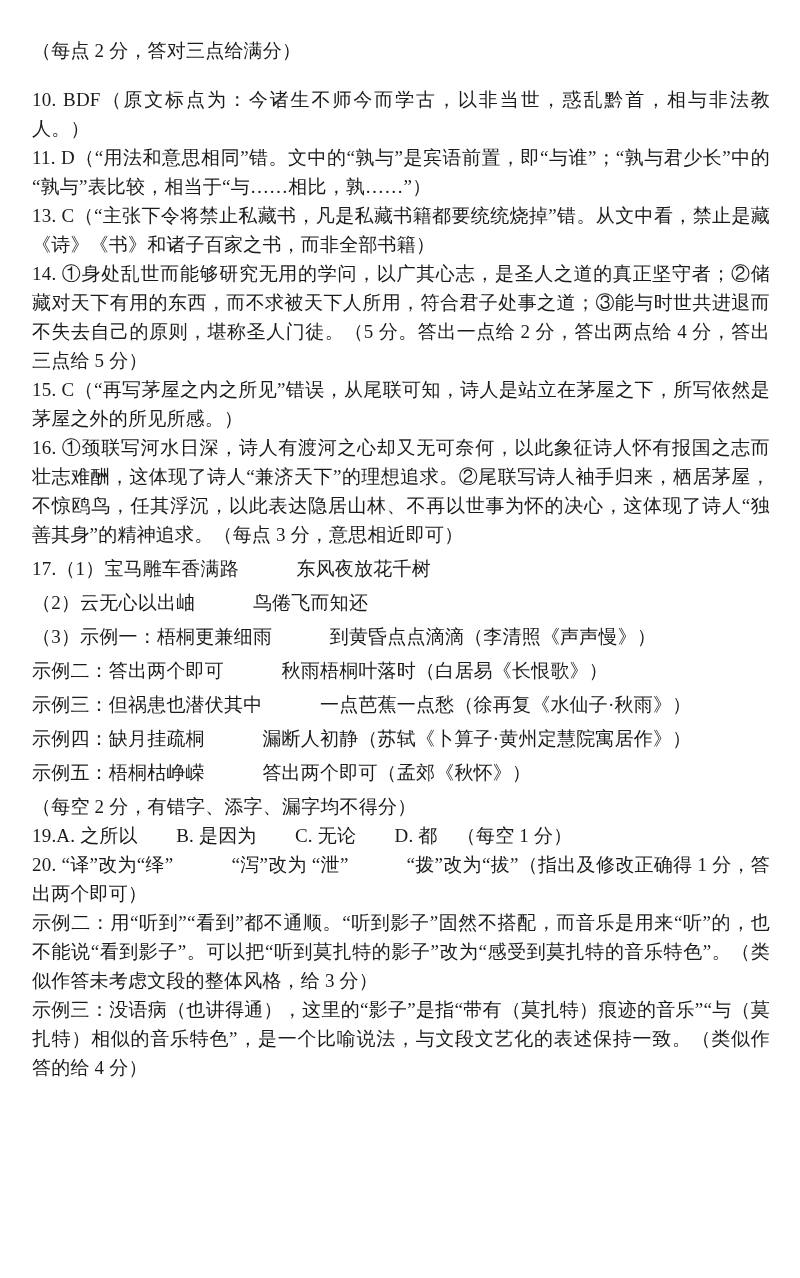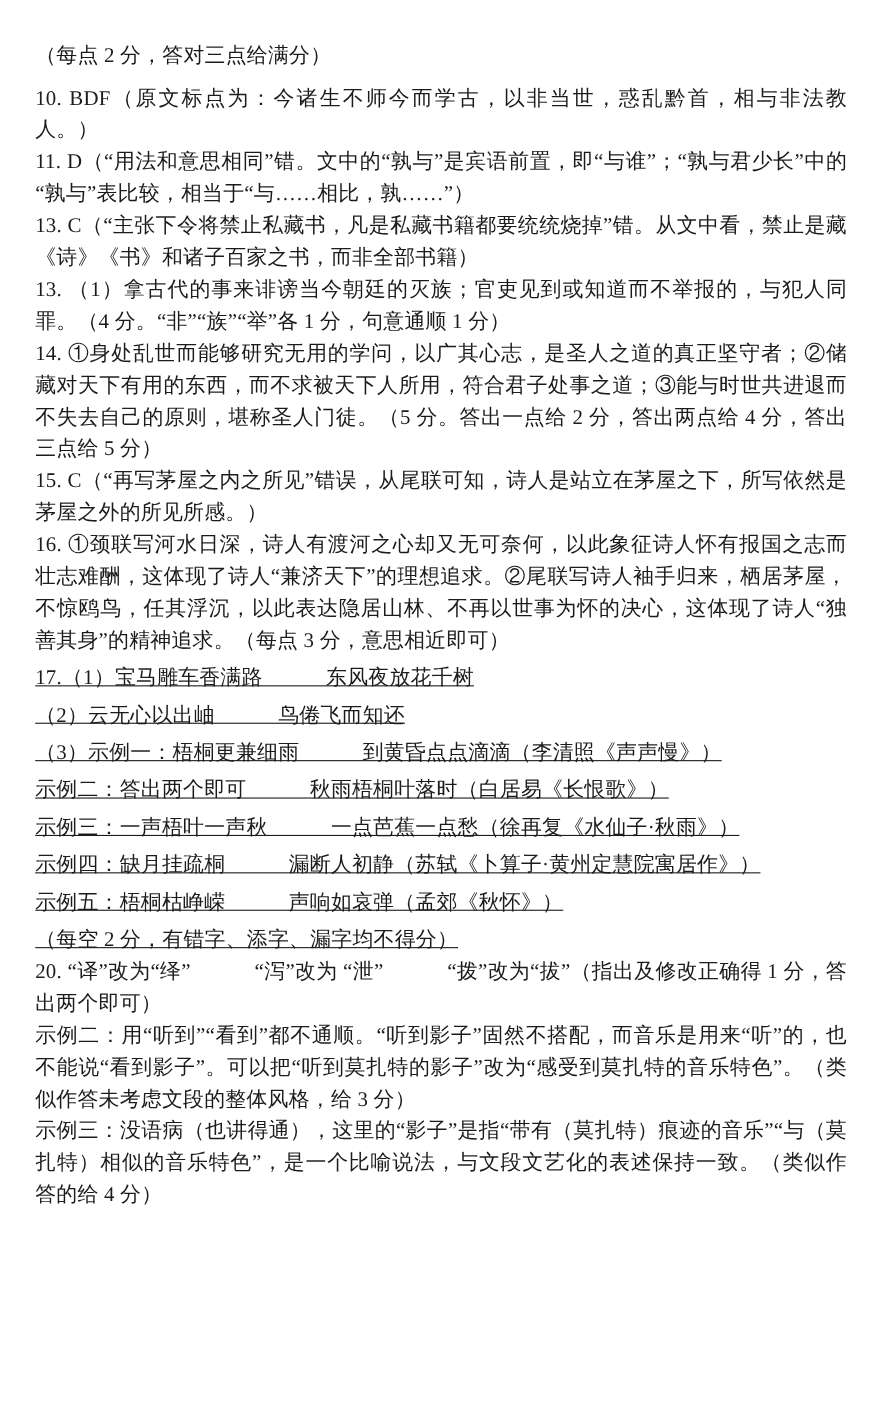--- a/index.html
+++ b/index.html
@@ -19,45 +19,44 @@
     color: #1b1b1b;
     text-align: justify;
     letter-spacing: 0.2px;
   }
   p.line {
     margin: 0;
     padding: 0;
   }
   p.line.sp {
     margin-top: 5px;
-    text-decoration: underline;
   }
   p.line.first {
-    margin-bottom: 10px;
+    margin-bottom: 20px;
   }
 </style>
 </head>
 <body>
 
 <div class="page">
   <div>
     <p class="line first">（每点 2 分，答对三点给满分）</p>
     <p class="line">10. BDF（原文标点为：今诸生不师今而学古，以非当世，惑乱黔首，相与非法教人。）</p>
     <p class="line">11. D（“用法和意思相同”错。文中的“孰与”是宾语前置，即“与谁”；“孰与君少长”中的“孰与”表比较，相当于“与……相比，孰……”）</p>
     <p class="line">13. C（“主张下令将禁止私藏书，凡是私藏书籍都要统统烧掉”错。从文中看，禁止是藏《诗》《书》和诸子百家之书，而非全部书籍）</p>
-    <p class="line">13. （1）拿古代的事来诽谤当今朝廷的灭族；官吏见到或知道而不举报的，与犯人同罪。（4 分。“非”“族”“举”各 1 分，句意通顺 1 分）</p>
     <p class="line">14. ①身处乱世而能够研究无用的学问，以广其心志，是圣人之道的真正坚守者；②储藏对天下有用的东西，而不求被天下人所用，符合君子处事之道；③能与时世共进退而不失去自己的原则，堪称圣人门徒。（5 分。答出一点给 2 分，答出两点给 4 分，答出三点给 5 分）</p>
     <p class="line">15. C（“再写茅屋之内之所见”错误，从尾联可知，诗人是站立在茅屋之下，所写依然是茅屋之外的所见所感。）</p>
     <p class="line">16. ①颈联写河水日深，诗人有渡河之心却又无可奈何，以此象征诗人怀有报国之志而壮志难酬，这体现了诗人“兼济天下”的理想追求。②尾联写诗人袖手归来，栖居茅屋，不惊鸥鸟，任其浮沉，以此表达隐居山林、不再以世事为怀的决心，这体现了诗人“独善其身”的精神追求。（每点 3 分，意思相近即可）</p>
     <p class="line sp">17.（1）宝马雕车香满路　　　东风夜放花千树</p>
     <p class="line sp">（2）云无心以出岫　　　鸟倦飞而知还</p>
     <p class="line sp">（3）示例一：梧桐更兼细雨　　　到黄昏点点滴滴（李清照《声声慢》）</p>
     <p class="line sp">示例二：答出两个即可　　　秋雨梧桐叶落时（白居易《长恨歌》）</p>
-    <p class="line sp">示例三：一声梧叶一声秋　　　一点芭蕉一点愁（徐再复《水仙子·秋雨》）</p>
+    <p class="line sp">示例三：但祸患也潜伏其中　　　一点芭蕉一点愁（徐再复《水仙子·秋雨》）</p>
     <p class="line sp">示例四：缺月挂疏桐　　　漏断人初静（苏轼《卜算子·黄州定慧院寓居作》）</p>
-    <p class="line sp">示例五：梧桐枯峥嵘　　　声响如哀弹（孟郊《秋怀》）</p>
+    <p class="line sp">示例五：梧桐枯峥嵘　　　答出两个即可（孟郊《秋怀》）</p>
     <p class="line sp">（每空 2 分，有错字、添字、漏字均不得分）</p>
+    <p class="line">19.A. 之所以　　B. 是因为　　C. 无论　　D. 都　（每空 1 分）</p>
     <p class="line">20. “译”改为“绎”　　　“泻”改为 “泄”　　　“拨”改为“拔”（指出及修改正确得 1 分，答出两个即可）</p>
     <p class="line">示例二：用“听到”“看到”都不通顺。“听到影子”固然不搭配，而音乐是用来“听”的，也不能说“看到影子”。可以把“听到莫扎特的影子”改为“感受到莫扎特的音乐特色”。（类似作答未考虑文段的整体风格，给 3 分）</p>
     <p class="line">示例三：没语病（也讲得通），这里的“影子”是指“带有（莫扎特）痕迹的音乐”“与（莫扎特）相似的音乐特色”，是一个比喻说法，与文段文艺化的表述保持一致。（类似作答的给 4 分）</p>
 
   </div>
 </div>
 
 </body></html>

